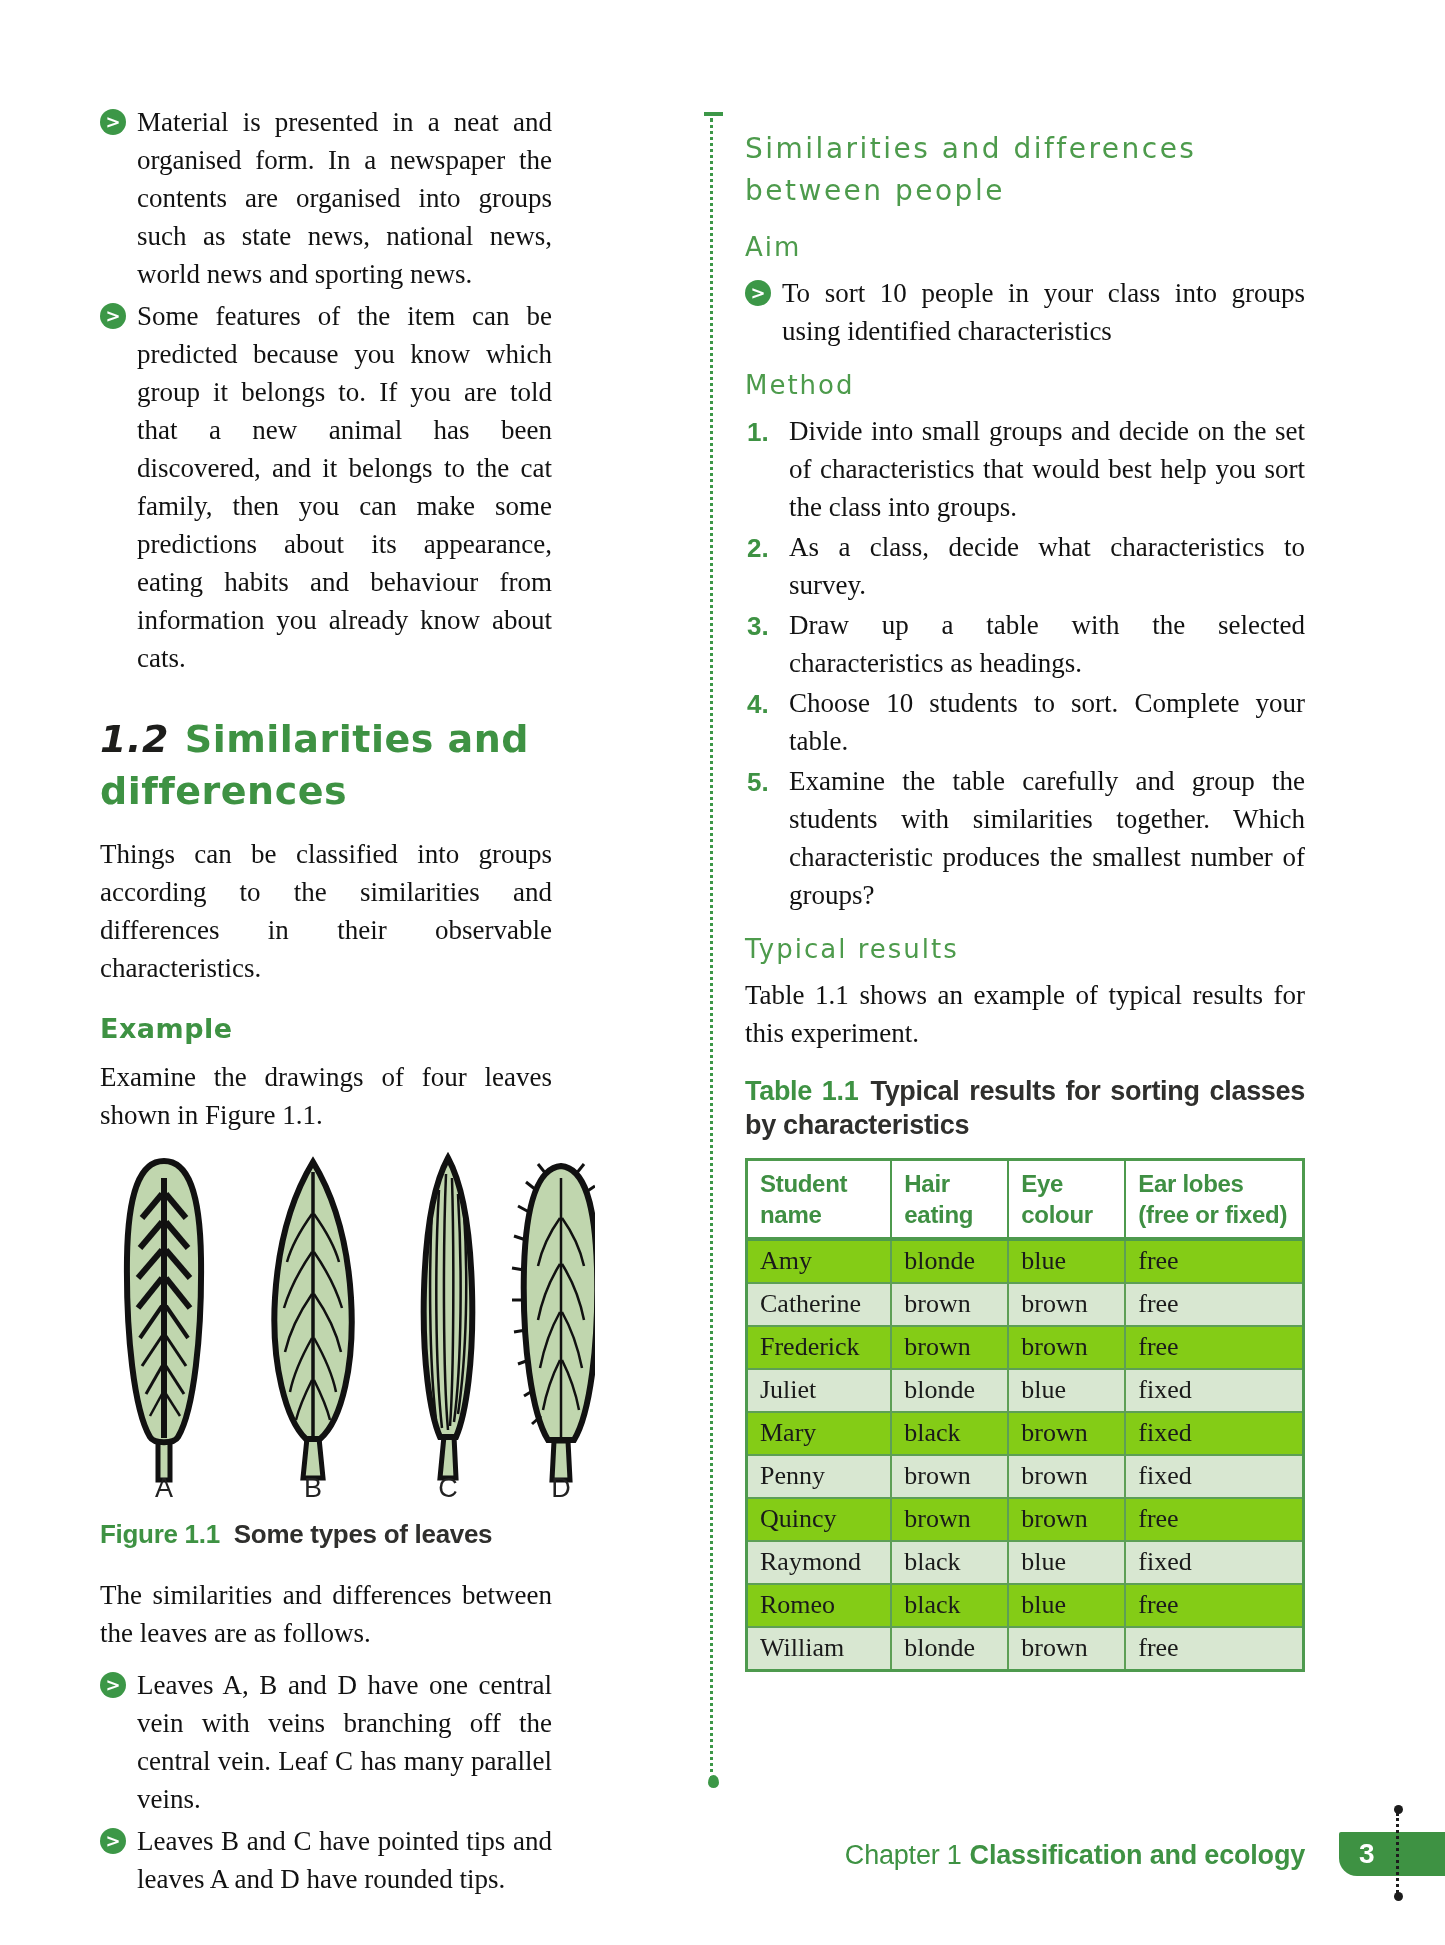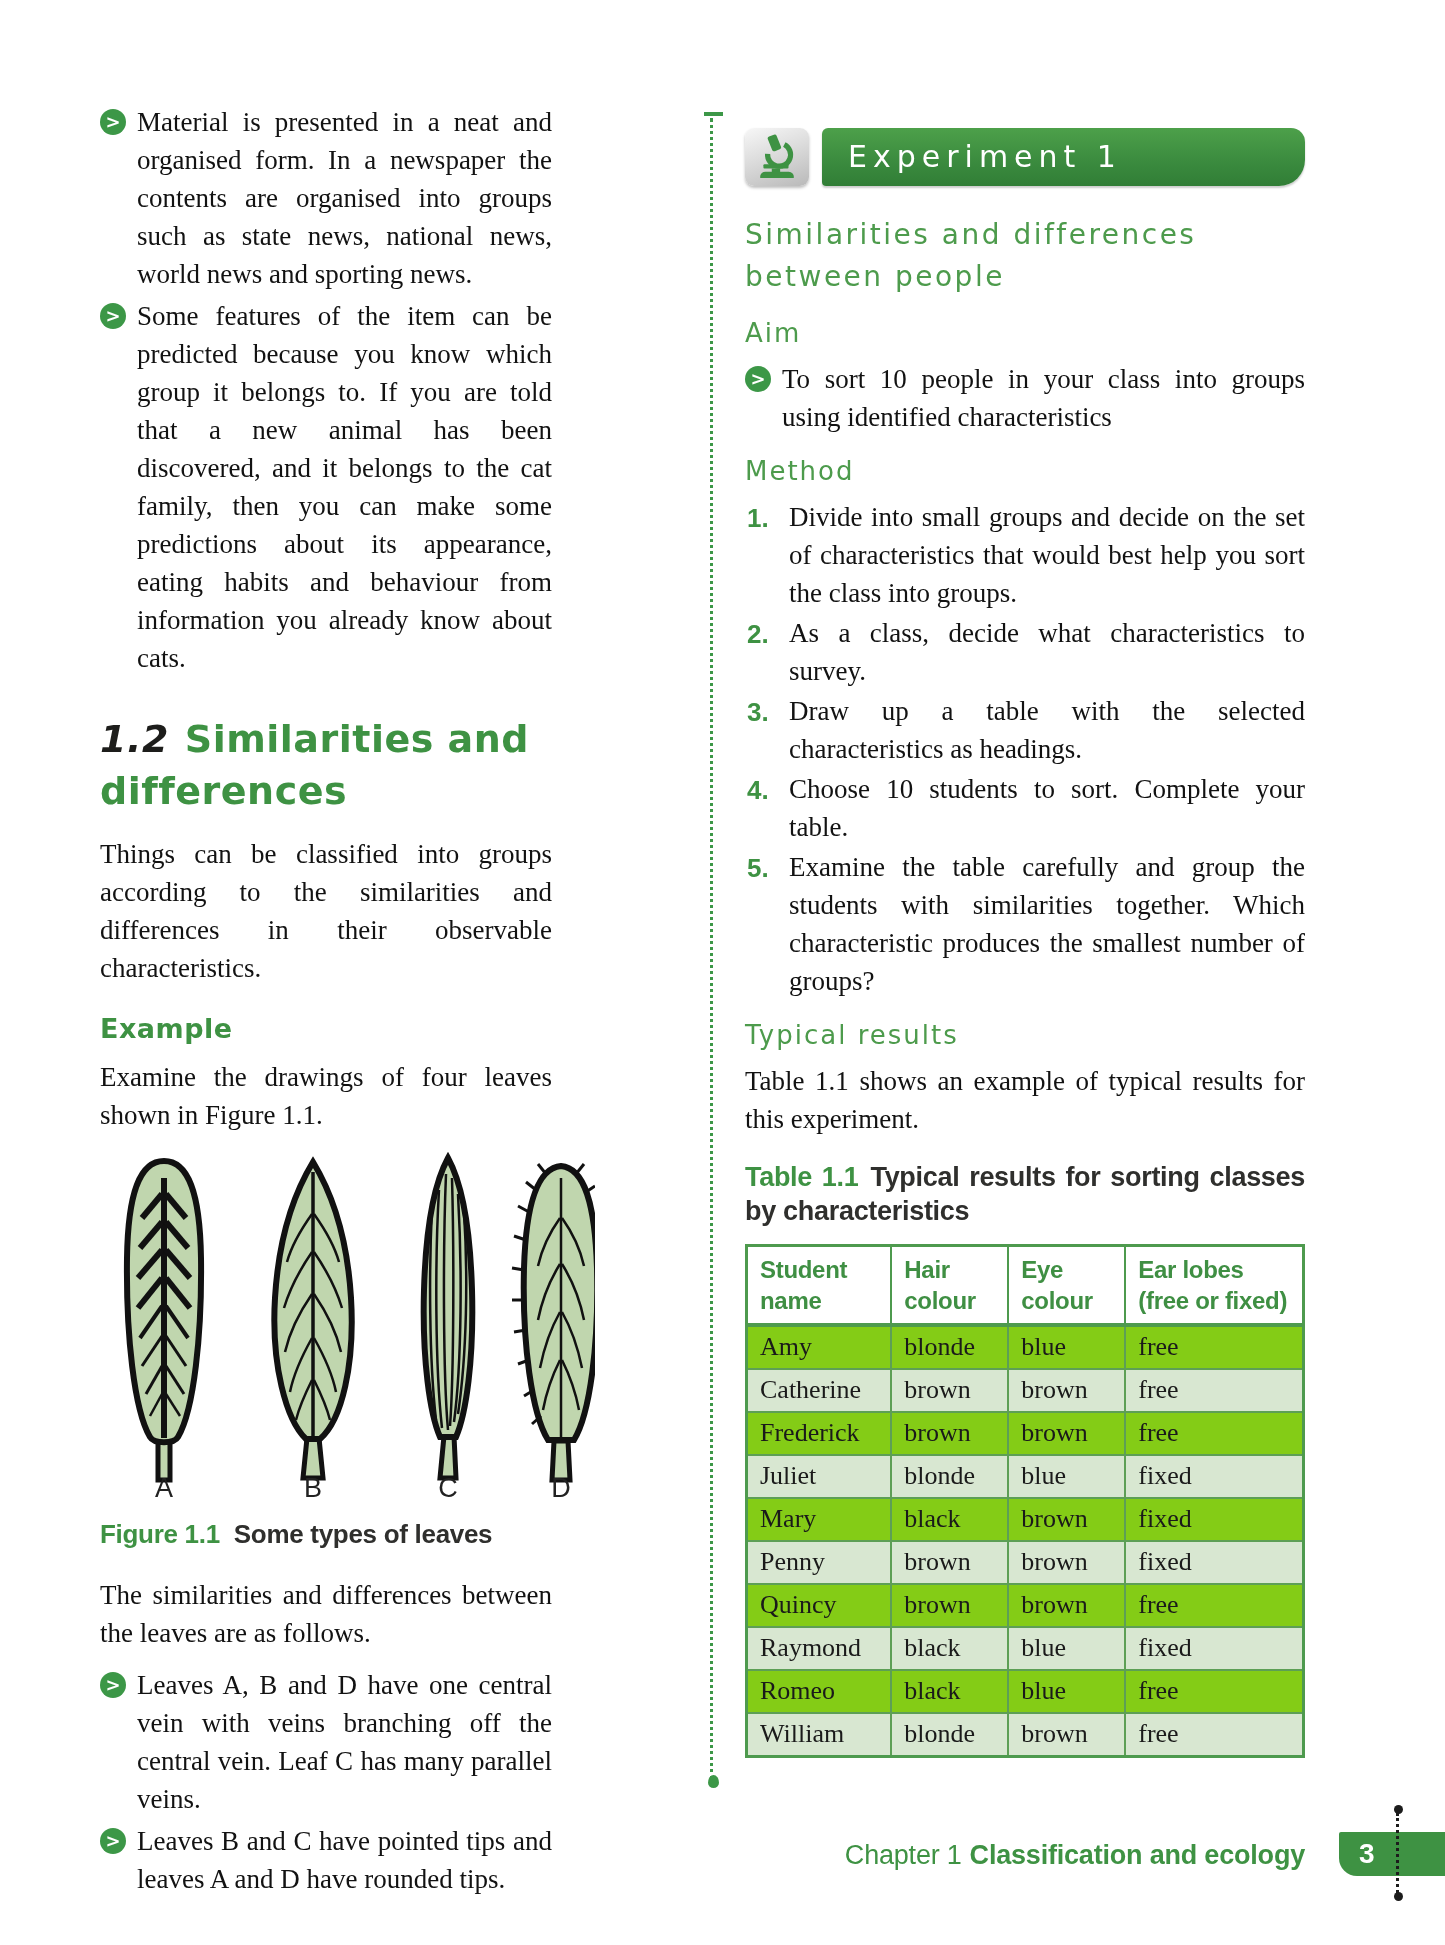--- a/index.html
+++ b/index.html
@@ -216,34 +216,20 @@
     </div>
   </div>
 
   <div class="divider">
     <span class="tick"></span>
     <span class="enddot"></span>
   </div>
 
   <div class="right-col">
 
-    <div class="exp-header">
-      <div class="exp-icon">
-        <svg width="42" height="46" viewBox="0 0 40 44">
-          <g fill="#3e9243">
-            <rect x="13" y="1" width="9" height="15" rx="2" transform="rotate(-22 17.5 8.5)"></rect>
-            <path d="M11,19 a11,11 0 1 0 16,-9" stroke="#3e9243" stroke-width="5" fill="none"></path>
-            <rect x="7" y="29" width="24" height="4" rx="1"></rect>
-            <rect x="15" y="33" width="8" height="4"></rect>
-            <path d="M4,42 h32 a5,5 0 0 0 -5,-6 h-22 a5,5 0 0 0 -5,6 z"></path>
-          </g>
-        </svg>
-      </div>
-      <div class="exp-banner">Experiment 1</div>
-    </div>
 
     <div class="rc-heading">Similarities and differences between people</div>
 
     <div class="sub-label">Aim</div>
 
     <div class="body bullet">
       <span class="bmark">&gt;</span>
       <span>To sort 10 people in your class into groups using identified characteristics</span>
     </div>
 
@@ -275,21 +261,21 @@
     <p class="body para">Table 1.1 shows an example of typical results for this experiment.</p>
 
     <div class="tbl-cap">
       <span class="cap-label">Table 1.1</span><span>Typical results for sorting classes by characteristics</span>
     </div>
 
     <table class="results">
       <thead>
         <tr>
           <th class="cw0">Student name</th>
-          <th class="cw1">Hair colour</th>
+          <th class="cw1">Hair eating</th>
           <th class="cw2">Eye colour</th>
           <th class="cw3">Ear lobes (free or fixed)</th>
         </tr>
       </thead>
       <tbody>
         <tr class="row-odd">
           <td>Amy</td>
             <td>blonde</td>
             <td>blue</td>
             <td>free</td>

